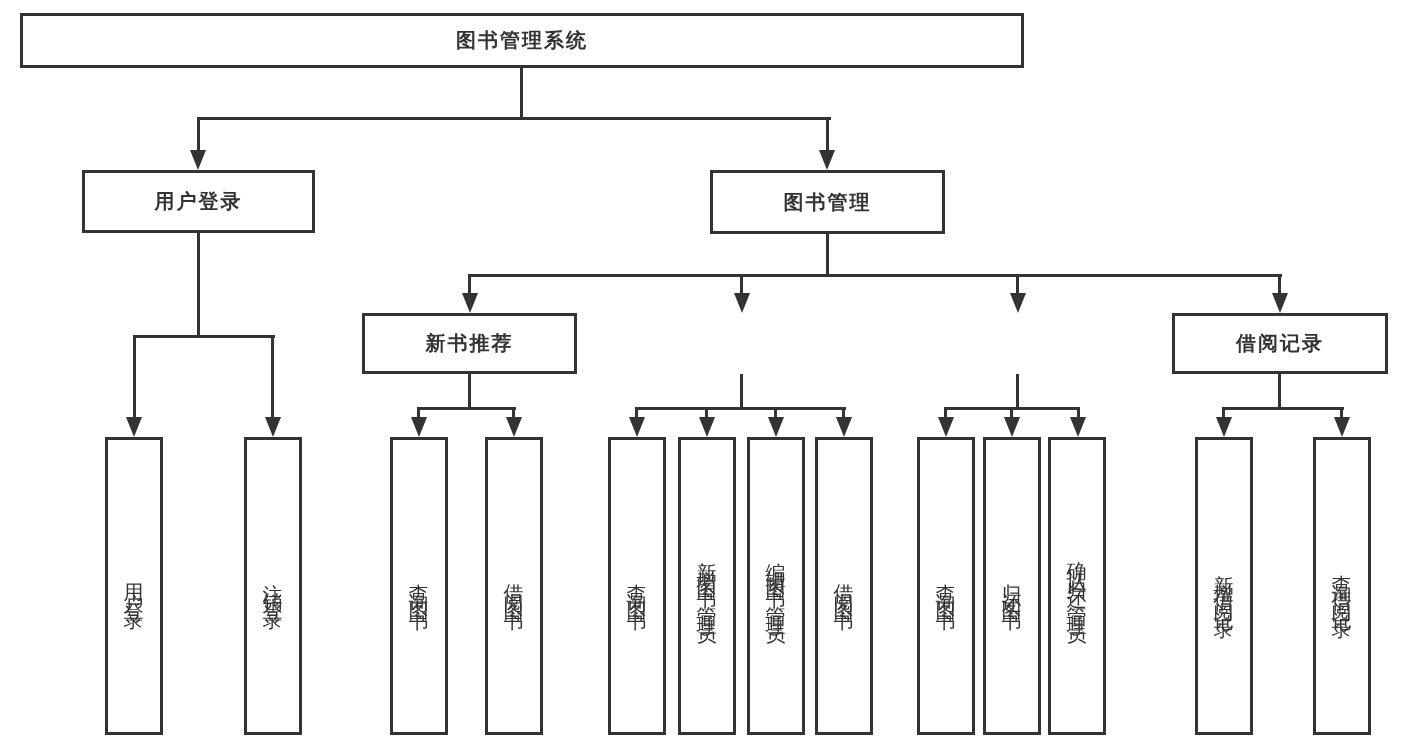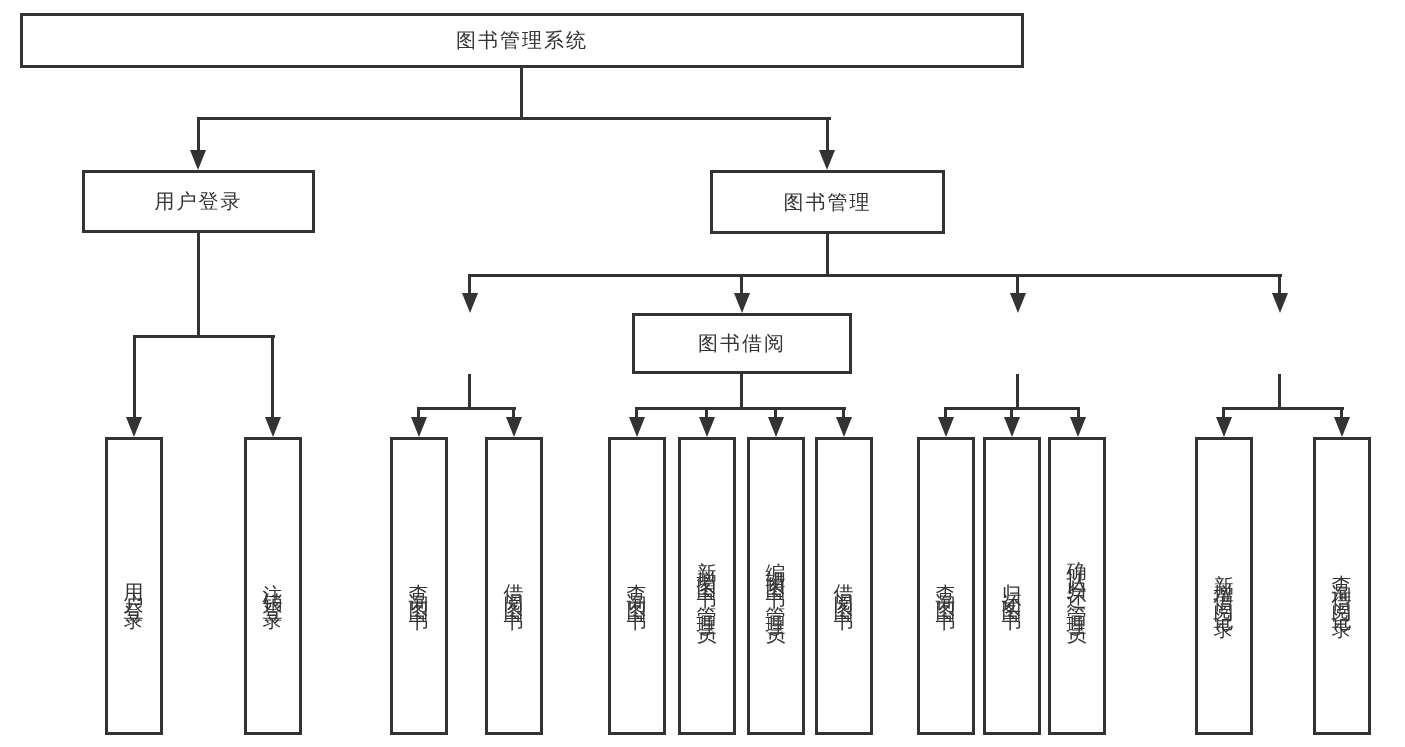--- a/index.html
+++ b/index.html
@@ -3,21 +3,21 @@
 <meta charset="utf-8">
 <style>
   html,body{margin:0;padding:0;background:#ffffff;}
   .canvas{
     position:relative;width:1405px;height:747px;background:#ffffff;
     font-family:"Liberation Sans", sans-serif;color:#333333;overflow:hidden;
   }
   .box{
     position:absolute;background:#ffffff;border:3px solid #333333;box-sizing:border-box;
     display:flex;align-items:center;justify-content:center;
-    font-size:20px;letter-spacing:2px;white-space:nowrap;
+    font-size:20px;letter-spacing:2px;white-space:nowrap;font-weight:bold;
   }
   .vbox{
     position:absolute;background:#ffffff;border:3px solid #333333;box-sizing:border-box;
     display:flex;align-items:center;justify-content:center;
     writing-mode:vertical-lr;text-orientation:mixed;
     font-size:20px;letter-spacing:9px;line-height:1;
   }
   .vline{position:absolute;width:3px;background:#333333;}
   .hline{position:absolute;height:3px;background:#333333;}
   .arr{position:absolute;width:0;height:0;border-left:8px solid transparent;border-right:8px solid transparent;border-top:20px solid #333333;}
@@ -54,21 +54,22 @@
   <div class="hline" style="left:468px;top:274px;width:814px;"></div>
   <div class="vline" style="left:468px;top:274px;height:22px;"></div>
   <div class="vline" style="left:740px;top:274px;height:22px;"></div>
   <div class="vline" style="left:1016px;top:274px;height:22px;"></div>
   <div class="vline" style="left:1278px;top:274px;height:22px;"></div>
   <div class="arr" style="left:462px;top:293px;"></div>
   <div class="arr" style="left:734px;top:293px;"></div>
   <div class="arr" style="left:1010px;top:293px;"></div>
   <div class="arr" style="left:1272px;top:293px;"></div>
 
-  <div class="box" style="left:632px;top:313px;width:220px;height:61px;">图书借阅</div>
+  <div class="box" style="left:362px;top:313px;width:215px;height:61px;">新书推荐</div>
+  <div class="box" style="left:1172px;top:313px;width:216px;height:61px;">借阅记录</div>
 
   <div class="vline" style="left:468px;top:374px;height:36px;"></div>
   <div class="hline" style="left:417px;top:407px;width:99px;"></div>
   <div class="vline" style="left:417px;top:407px;height:14px;"></div>
   <div class="vline" style="left:512px;top:407px;height:14px;"></div>
   <div class="arr" style="left:411px;top:417px;"></div>
   <div class="arr" style="left:506px;top:417px;"></div>
 
   <div class="vline" style="left:740px;top:374px;height:36px;"></div>
   <div class="hline" style="left:635px;top:407px;width:211px;"></div>

